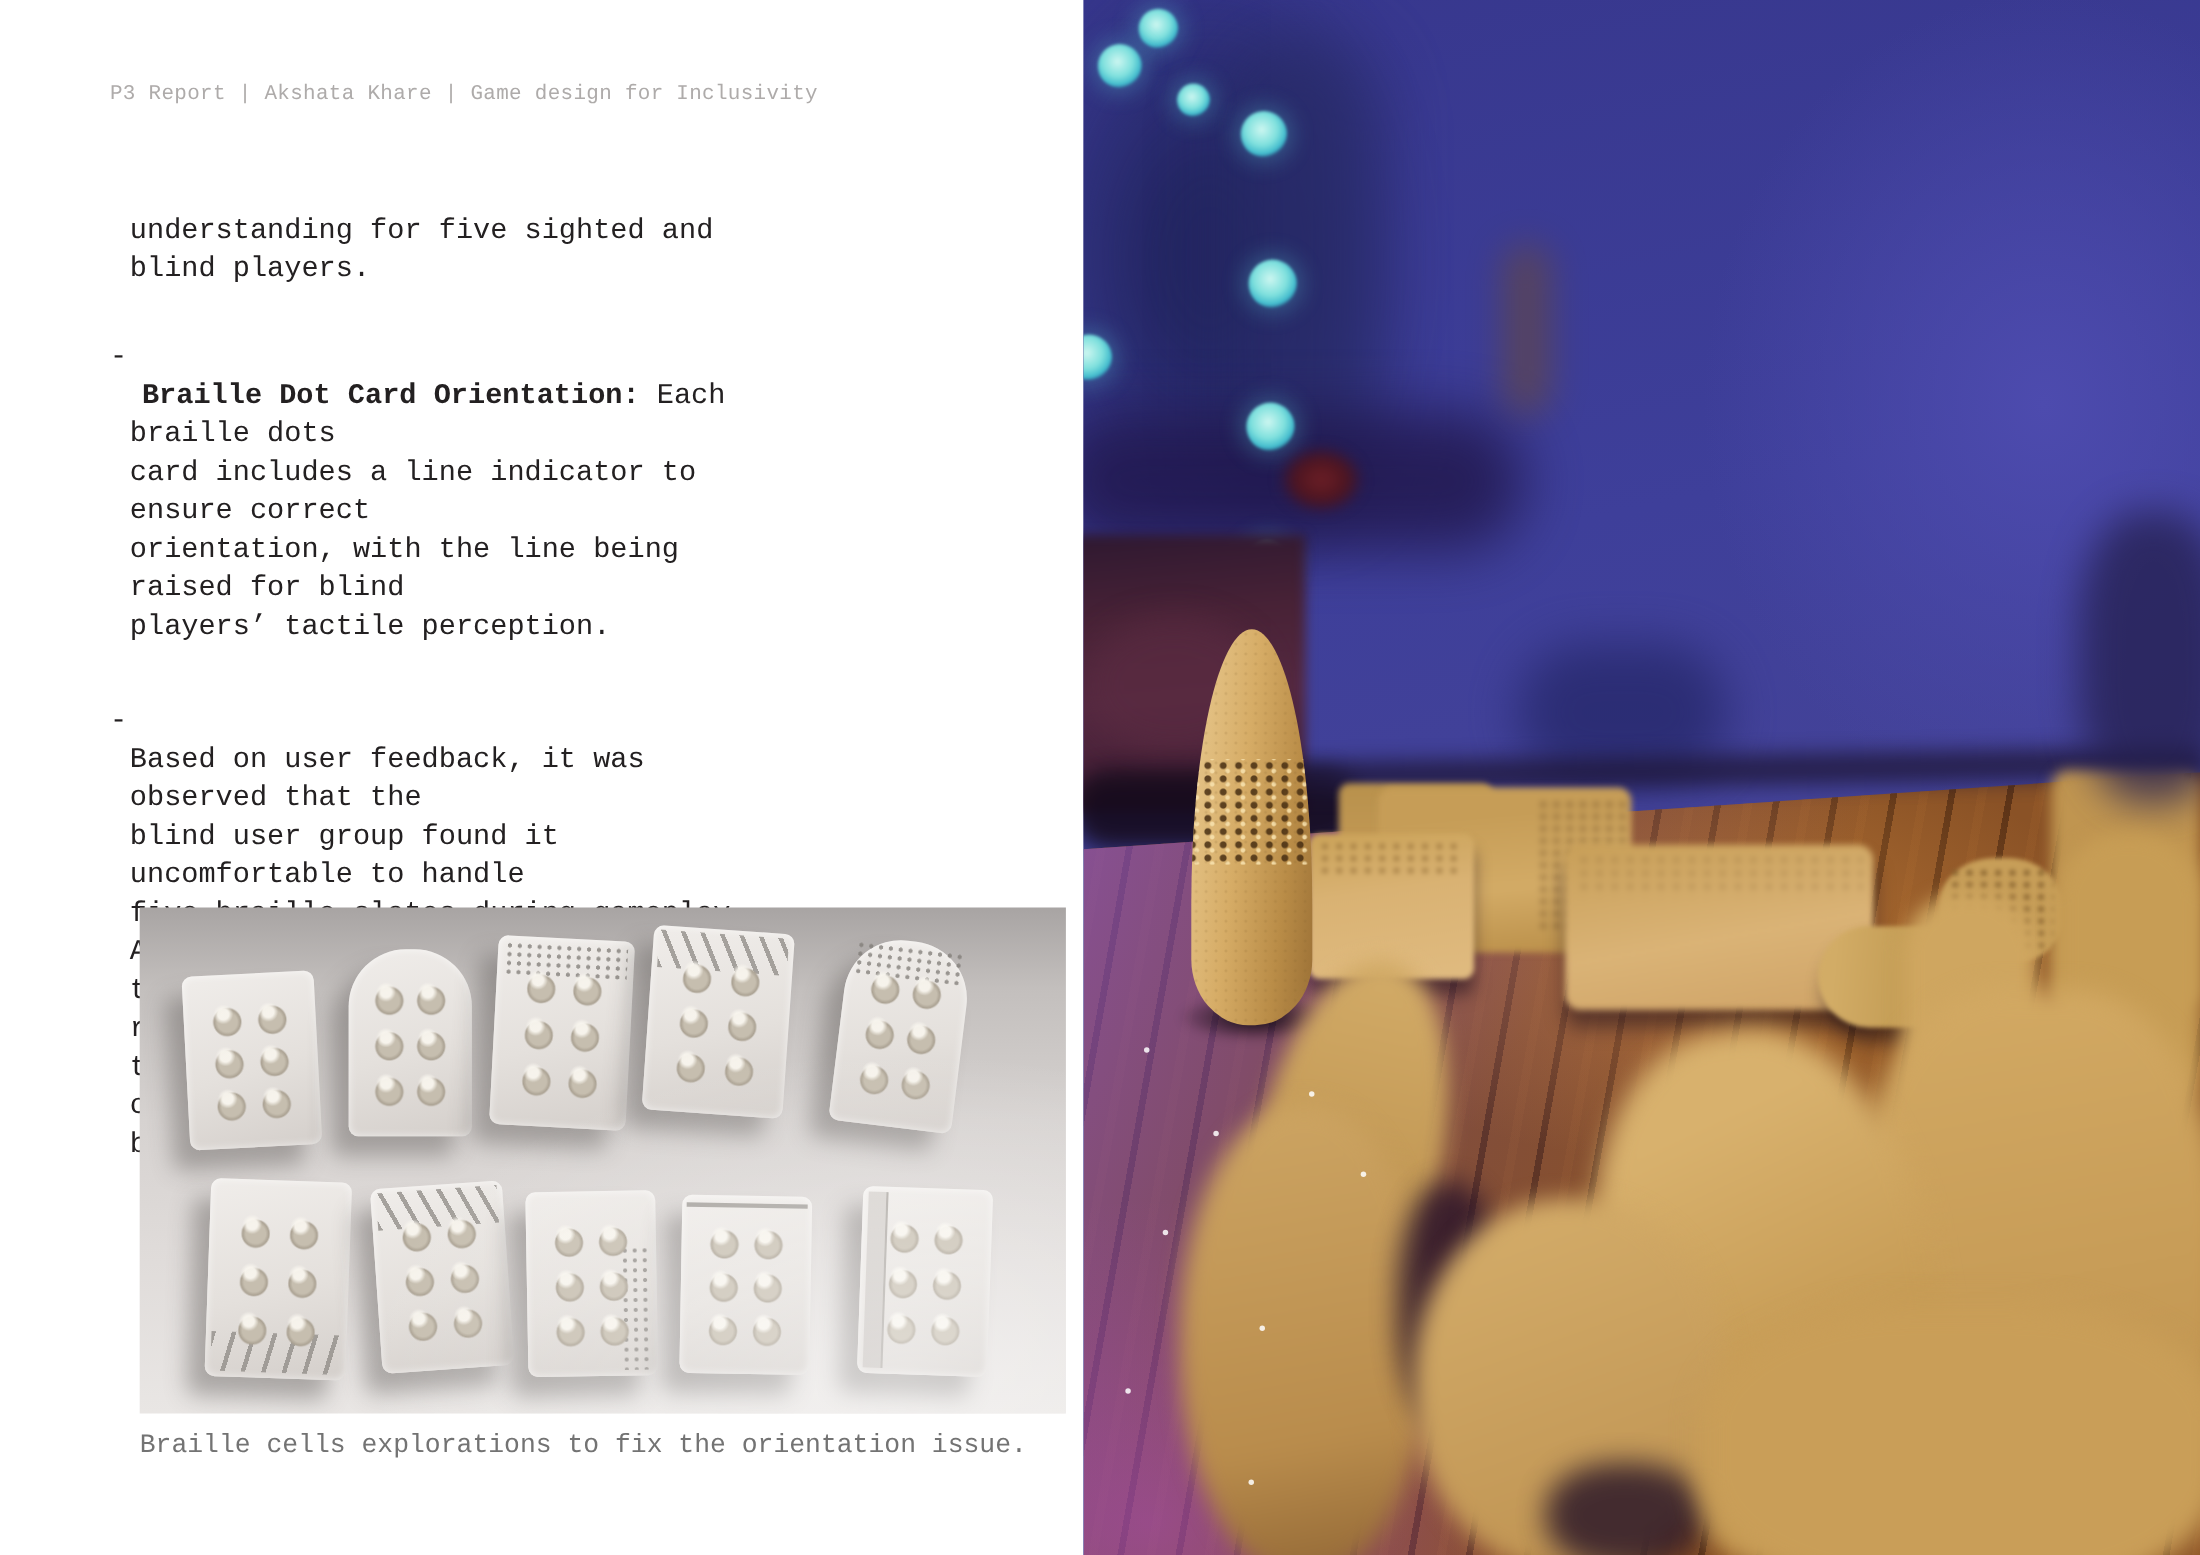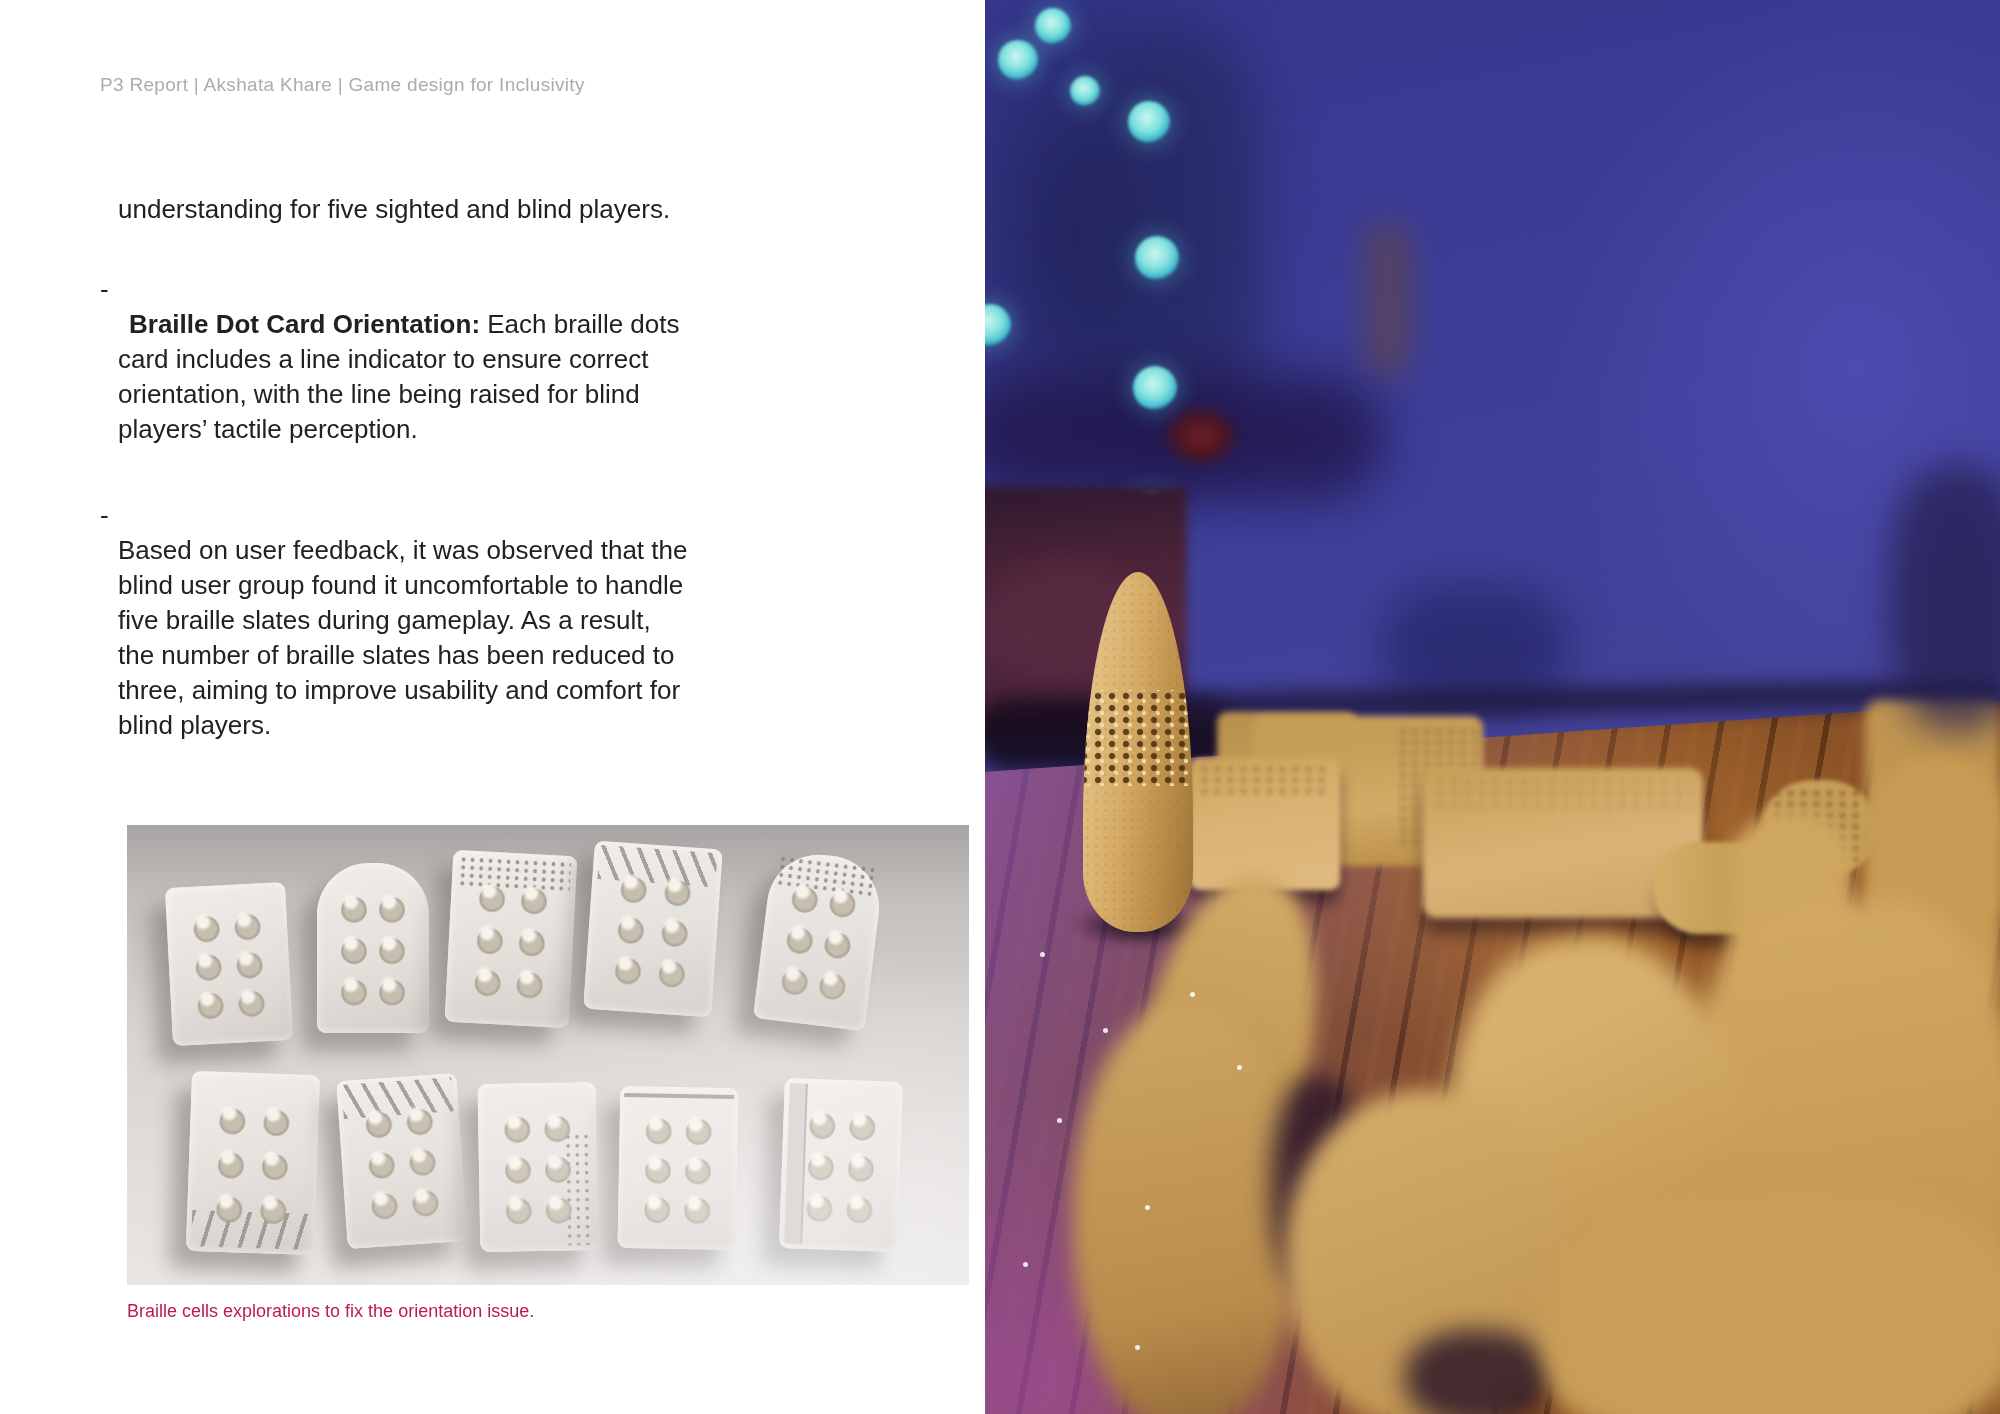--- a/index.html
+++ b/index.html
@@ -1,17 +1,17 @@
 <!DOCTYPE html>
 <html><head>
 <meta charset="utf-8">
 <style>
   html,body{margin:0;padding:0;background:#8b8b8b;}
   .page{position:relative;width:2000px;height:1414px;background:#ffffff;overflow:hidden;
-        font-family:Liberation Sans, sans-serif;}
+        font-family:Liberation Mono, monospace;}
 
   
   .header{position:absolute;left:100px;top:74px;font-size:19px;letter-spacing:.3px;color:#aeabaa;}
   .body-text{position:absolute;left:100px;top:192px;width:612px;font-size:26px;line-height:35px;color:#232021;}
   .para{margin:0;padding-left:18px;white-space:pre-line;}
   .para.b2{margin-top:45px;}
   .para.b3{margin-top:51px;}
   .bullet{position:relative;}
   .bullet .dash{position:absolute;left:0;top:0;}
   .lead{font-weight:700;margin-left:11px;}
@@ -35,21 +35,21 @@
       background-image:radial-gradient(circle,#7e7a75 1.7px,rgba(0,0,0,0) 2.2px);background-size:9px 8px;}
   .tex-stripes::before{left:4%;right:4%;top:4px;height:34px;
       background:repeating-linear-gradient(64deg,#8d8984 0 4px,rgba(0,0,0,0) 4px 16px);}
   .tex-rays::before{left:4%;right:4%;bottom:5px;height:36px;top:auto;
       background:repeating-linear-gradient(105deg,#8d8984 0 4px,rgba(0,0,0,0) 4px 18px);}
   .tex-line::before{left:3%;right:3%;top:7px;height:4px;background:#8d8984;}
   .tex-bar::before{left:5px;top:5px;bottom:5px;width:16px;
       background:linear-gradient(#d0cbc7,#bfb9b5);border-right:2px solid #9a958f;}
   .tex-stipright::before{right:5px;top:30%;bottom:5px;width:28px;
       background-image:radial-gradient(circle,#7e7a75 1.6px,rgba(0,0,0,0) 2.1px);background-size:9px 9px;}
-  figcaption{margin-top:16px;font-size:18px;color:#be185d;}
+  figcaption{margin-top:16px;font-size:24px;color:#737373;}
 
   
   .right-photo{position:absolute;left:985px;top:0;width:1015px;height:1414px;overflow:hidden;background:#3e4099;}
   .right-photo *{position:absolute;}
   .wall{inset:0;background:
       radial-gradient(430px 520px at 86% 26%, #4d4bae 0%, rgba(77,75,174,0) 72%),
       linear-gradient(168deg,#37378d 0%,#3e3f9a 35%,#464497 62%,#4a4795 78%,#4a4698 100%);}
   .wdark1{left:-70px;top:-50px;width:370px;height:570px;border-radius:40%;
       background:radial-gradient(closest-side,#1f2258 25%,rgba(31,34,88,0));filter:blur(26px);opacity:.85;}
   .wdark2{left:120px;top:30px;width:150px;height:440px;border-radius:70px;background:#272a66;filter:blur(30px);opacity:.7;}

